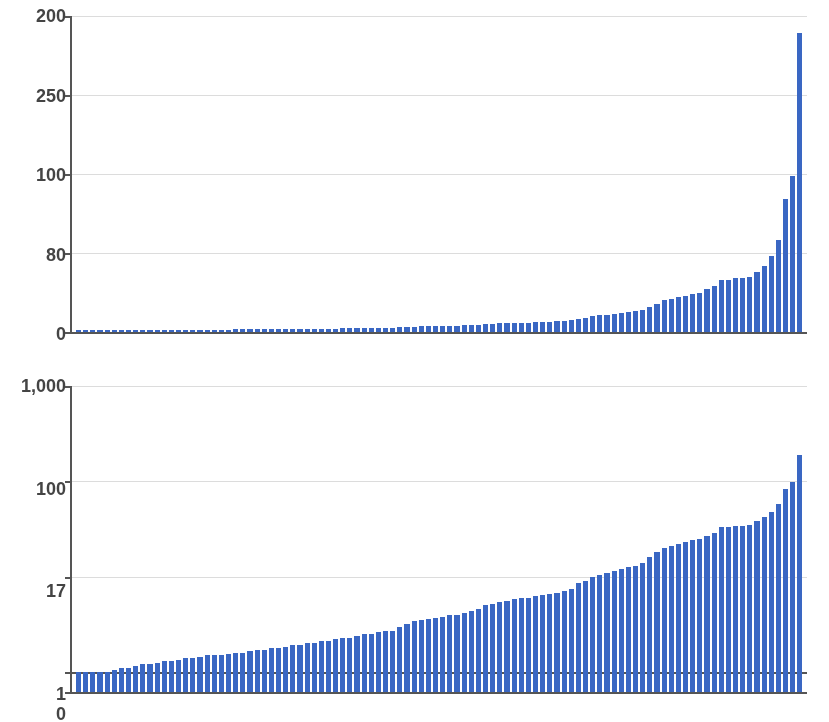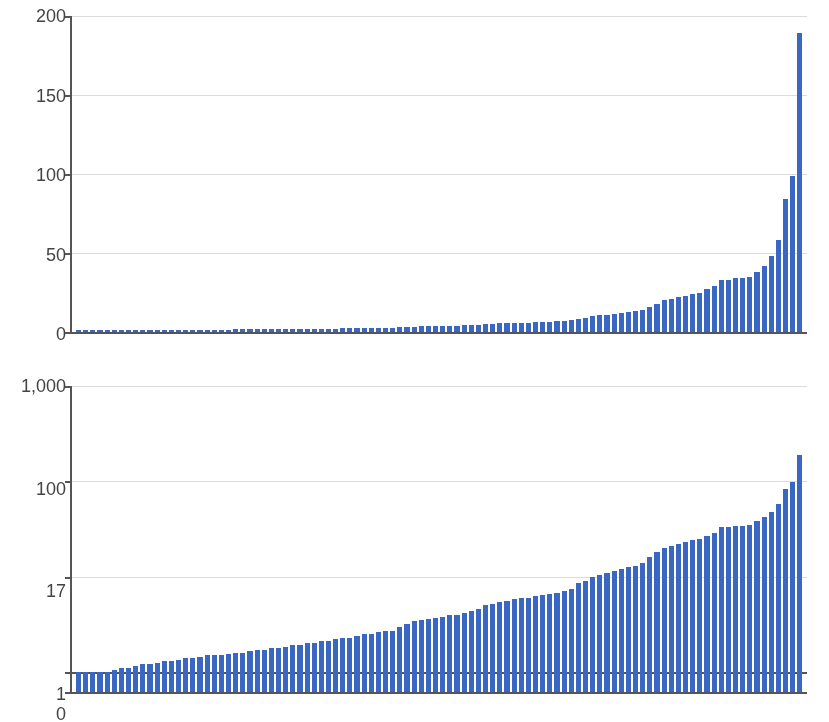--- a/index.html
+++ b/index.html
@@ -11,20 +11,21 @@
   .figure {
     width: 829px;
     height: 722px;
     position: relative;
     box-sizing: border-box;
     padding: 10px 12px 20px 12px;
   }
   .panel {
     position: relative;
     box-sizing: border-box;
+    font-weight: bold;
   }
   .panel.top {
     height: 330px;
     margin-bottom: 40px;
   }
   .panel.bottom {
     height: 320px;
   }
   .plot-area {
     position: absolute;
@@ -75,23 +76,23 @@
     min-width: 2px;
   }
 </style>
 </head>
 <body>
 
 <div class="figure">
 
   <div class="panel top">
     <div class="tick-label" style="top: calc(6px + (100% - 12px) * 0.0);">200</div>
-    <div class="tick-label" style="top: calc(6px + (100% - 12px) * 0.25);">150</div>
+    <div class="tick-label" style="top: calc(6px + (100% - 12px) * 0.25);">250</div>
     <div class="tick-label" style="top: calc(6px + (100% - 12px) * 0.50);">100</div>
-    <div class="tick-label" style="top: calc(6px + (100% - 12px) * 0.75);">50</div>
+    <div class="tick-label" style="top: calc(6px + (100% - 12px) * 0.75);">80</div>
     <div class="tick-label" style="top: calc(6px + (100% - 12px) * 1.00);">0</div>
 
     <div class="plot-area">
       <div class="gridline" style="top:0%;"></div>
       <div class="gridline" style="top:25%;"></div>
       <div class="gridline" style="top:50%;"></div>
       <div class="gridline" style="top:75%;"></div>
       <div class="tick-mark" style="top:0%;"></div>
       <div class="tick-mark" style="top:25%;"></div>
       <div class="tick-mark" style="top:50%;"></div>

